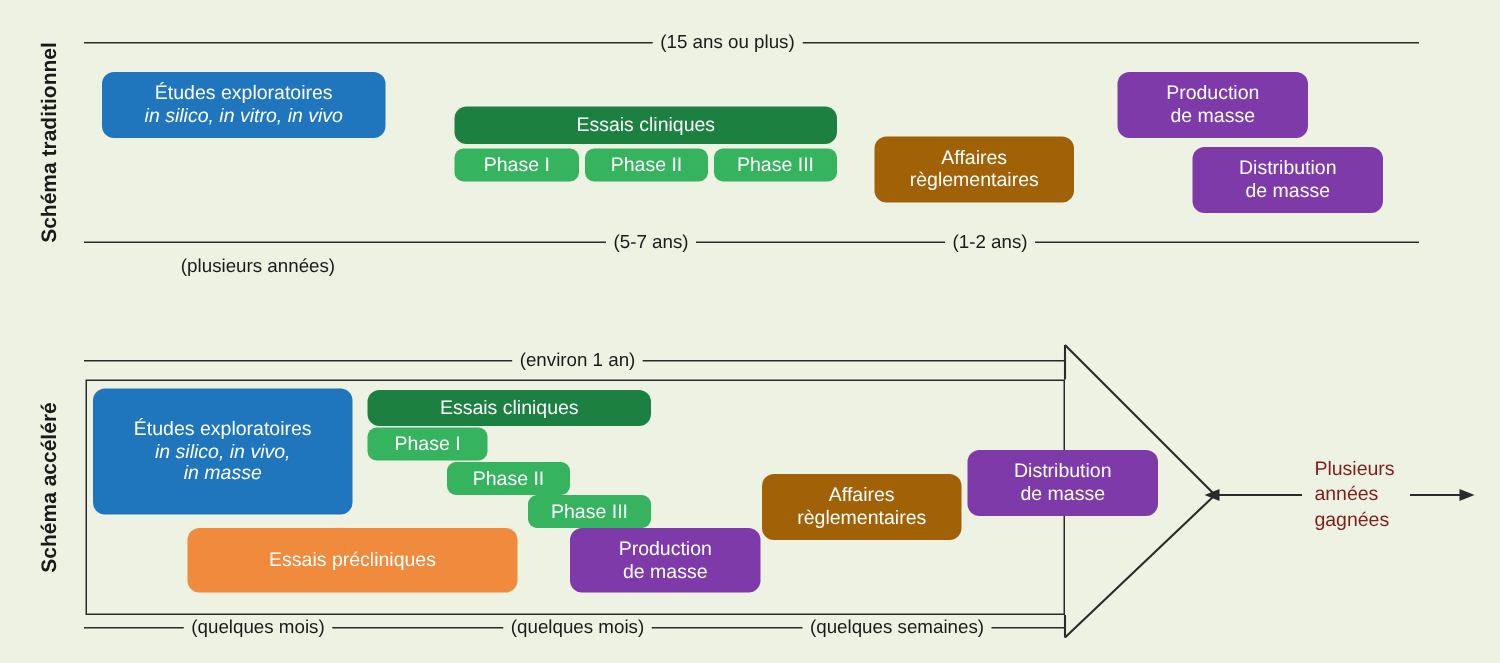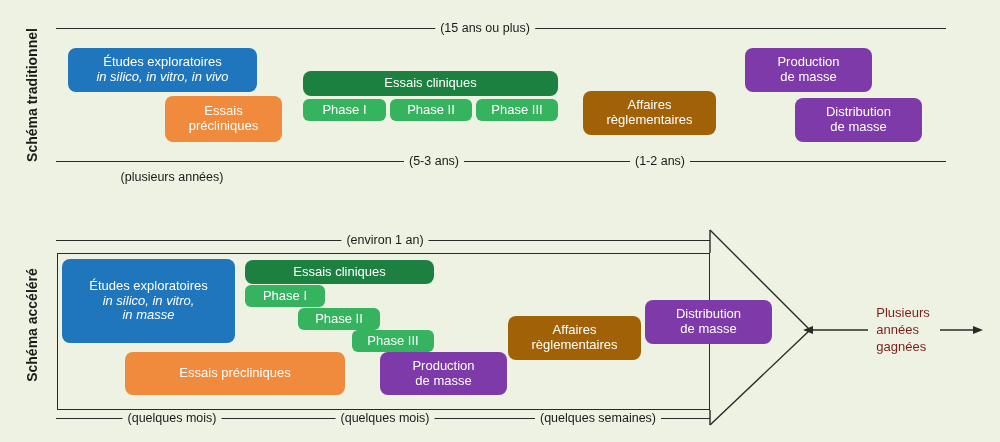--- a/index.html
+++ b/index.html
@@ -79,52 +79,50 @@
   <div class="side-label" style="left:32px;top:95px;transform:translate(-50%,-50%) rotate(-90deg);">Schéma traditionnel</div>
 
   <div class="rule" style="left:56px;top:28px;width:890px;"></div>
   <div class="tl-label" style="left:485px;top:28px;">(15 ans ou plus)</div>
 
   <div class="box blue" style="left:68px;top:48px;width:189px;height:44px;flex-direction:column;">
     <span>Études exploratoires</span>
     <span class="ital">in silico, in vitro, in vivo</span>
   </div>
 
-  <div class="box orange" style="left:165px;top:96px;width:117px;height:46px;">Essais
-précliniques</div>
 
   <div class="box dgreen" style="left:303px;top:71px;width:255px;height:25px;">Essais cliniques</div>
 
   <div class="box lgreen" style="left:303px;top:99px;width:83px;height:22px;">Phase I</div>
   <div class="box lgreen" style="left:390px;top:99px;width:82px;height:22px;">Phase II</div>
   <div class="box lgreen" style="left:476px;top:99px;width:82px;height:22px;">Phase III</div>
 
   <div class="box red" style="left:583px;top:75px;width:133px;height:44px;">Affaires
 règlementaires</div>
 
   <div class="box purple" style="left:745px;top:48px;width:127px;height:44px;">Production
 de masse</div>
   <div class="box purple" style="left:795px;top:98px;width:127px;height:44px;">Distribution
 de masse</div>
 
   <div class="rule" style="left:56px;top:161px;width:890px;"></div>
   <div class="tl-label" style="left:172px;top:161px;margin-top:16px;">(plusieurs années)</div>
-  <div class="tl-label" style="left:434px;top:161px;">(5-3 ans)</div>
+  <div class="tl-label" style="left:434px;top:161px;">(5-7 ans)</div>
   <div class="tl-label" style="left:660px;top:161px;">(1-2 ans)</div>
 
   <div class="side-label" style="left:32px;top:325px;transform:translate(-50%,-50%) rotate(-90deg);">Schéma accéléré</div>
 
   <div class="frame" style="left:57px;top:253px;width:653px;height:157px;"></div>
 
   <div class="rule" style="left:56px;top:240px;width:654px;"></div>
   <div class="tl-label" style="left:385px;top:240px;">(environ 1 an)</div>
 
   <div class="box blue" style="left:62px;top:259px;width:173px;height:84px;flex-direction:column;">
     <span>Études exploratoires</span>
-    <span class="ital">in silico, in vitro,</span>
+    <span class="ital">in silico, in vivo,</span>
     <span class="ital">in masse</span>
   </div>
 
   <div class="box dgreen" style="left:245px;top:260px;width:189px;height:24px;">Essais cliniques</div>
 
   <div class="box lgreen" style="left:245px;top:285px;width:80px;height:22px;">Phase I</div>
   <div class="box lgreen" style="left:298px;top:308px;width:82px;height:22px;">Phase II</div>
   <div class="box lgreen" style="left:352px;top:330px;width:82px;height:22px;">Phase III</div>
 
   <div class="box orange" style="left:125px;top:352px;width:220px;height:43px;">Essais précliniques</div>

